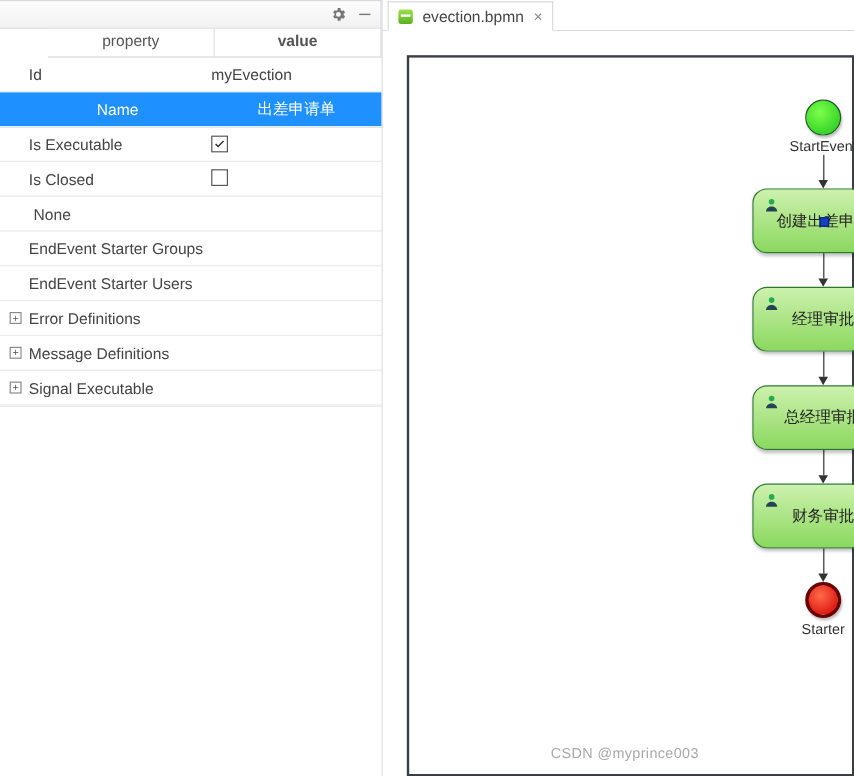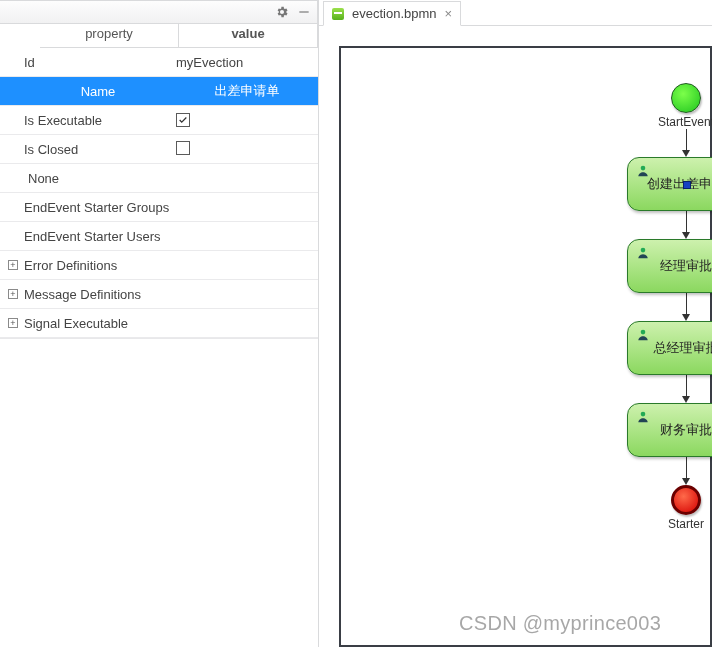--- a/index.html
+++ b/index.html
@@ -37,21 +37,21 @@
   .flow { position:absolute; left:280px; top:35px; width:130px; display:flex; flex-direction:column; align-items:center;}
   .start-ev { width:30px; height:30px; border-radius:50%; border:1.5px solid #205a20; background:radial-gradient(circle at 40% 35%, #7cff4a, #1ec41e); box-shadow:1px 2px 2px rgba(0,0,0,.25);}
   .ev-label { font-size:12px; margin-top:2px; color:#333; text-align:center;}
   .arrow { height:28px; display:flex; flex-direction:column; align-items:center; justify-content:flex-start;}
   .arrow .line { width:0; flex:1; border-left:1.5px solid #333;}
   .arrow .head { width:0; height:0; border-left:4px solid transparent; border-right:4px solid transparent; border-top:7px solid #333;}
   .task { width:118px; height:54px; border:1.5px solid #2a7a2a; border-radius:12px; background:linear-gradient(#cdf1ad,#8bd85f); box-shadow:1px 2px 3px rgba(0,0,0,.25); display:flex; align-items:center; justify-content:center; position:relative; font-size:13px; color:#222;}
   .task .usericon { position:absolute; left:8px; top:6px;}
   .task .sel-handle { position:absolute; width:8px; height:8px; background:#1642c2; border:1px solid #08236e;}
   .end-ev { width:30px; height:30px; border-radius:50%; border:3px solid #6b0000; background:radial-gradient(circle at 40% 35%, #ff6a4a, #d40000); box-shadow:1px 2px 2px rgba(0,0,0,.25);}
-  .watermark { position:absolute; left:140px; bottom:12px; color:rgba(120,120,120,.65); font-size:20px; letter-spacing:.3px; pointer-events:none;}
+  .watermark { position:absolute; left:140px; bottom:12px; color:rgba(120,120,120,.65); font-size:12px; letter-spacing:.3px; pointer-events:none;}
 </style>
 </head>
 <body>
 
 <div class="root">
 
   <div class="left-panel">
     <div class="toolbar">
       <span>
         <svg width="14" height="14" viewBox="0 0 24 24">

